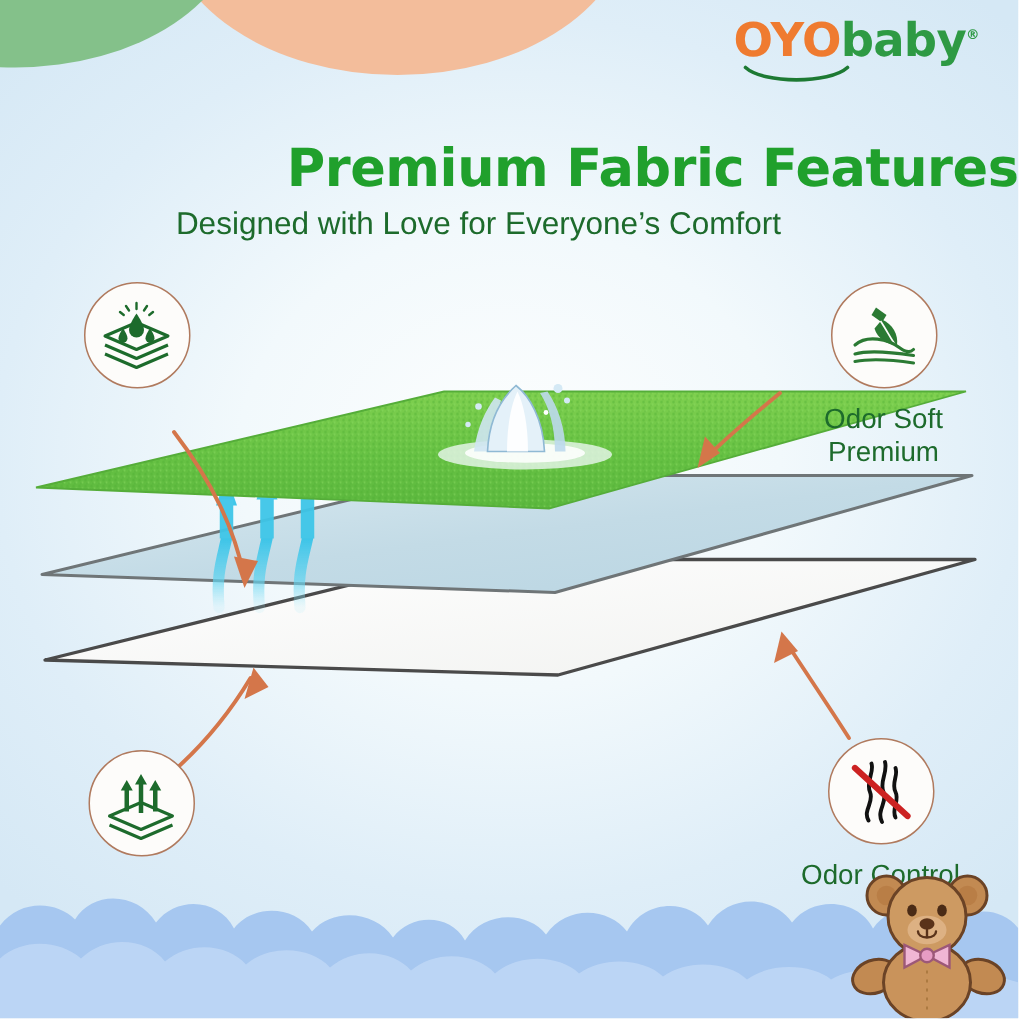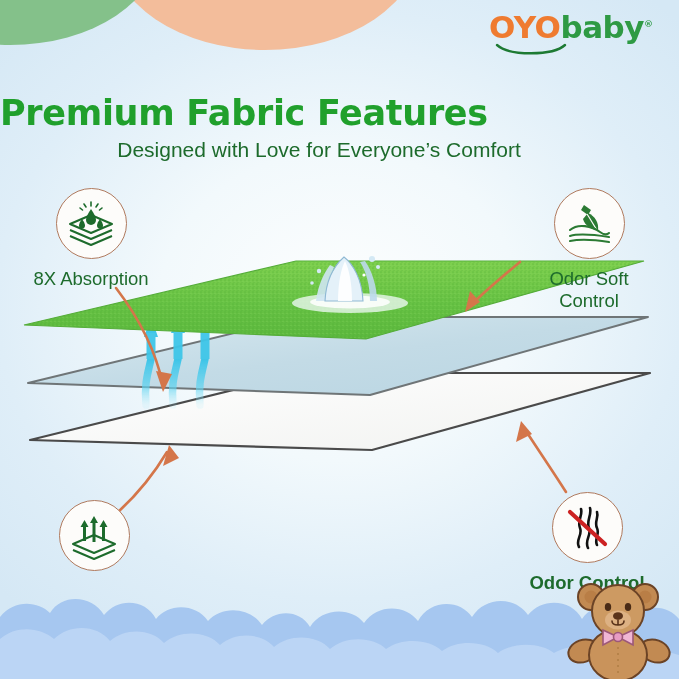--- a/index.html
+++ b/index.html
@@ -89,21 +89,21 @@
     width: 72px;
     height: 14px;
   }
 
   
   #title {
     position: absolute;
     left: 0;
     top: 93px;
     width: 679px;
-    text-align: left;
+    text-align: right;
     font-size: 35px;
     font-weight: bold;
     color: #20a02c;
     font-family: "DejaVu Sans", sans-serif;
     letter-spacing: -0.3px;
   }
   #subtitle {
     position: absolute;
     left: 0;
     top: 138px;
@@ -135,21 +135,21 @@
   .feature-label {
     margin-top: 9px;
     font-size: 18.5px;
     color: #1d6b2c;
     line-height: 1.18;
     font-family: "Liberation Sans", sans-serif;
   }
   #feat-absorption { left: 6px;  top: 188px; }
   #feat-softness   { left: 504px; top: 188px; }
   #feat-breathable { left: 9px;  top: 500px; }
-  #feat-odor       { left: 502px; top: 492px; font-weight: bold; }
+  #feat-odor       { left: 502px; top: 492px; }
 
   
   #mat {
     position: absolute;
     left: 20px;
     top: 255px;
     width: 640px;
     height: 230px;
   }
 
@@ -283,39 +283,38 @@
         <path d="M34,20 C34,20 31,24 31,26.5 a3,3 0 0 0 6,0 C37,24 34,20 34,20 Z" fill="#1d6b2c"></path>
         <g stroke="#1d6b2c" stroke-width="1.6" stroke-linecap="round">
           <line x1="25" y1="3" x2="25" y2="7"></line>
           <line x1="18" y1="5" x2="20" y2="8"></line>
           <line x1="32" y1="5" x2="30" y2="8"></line>
           <line x1="14" y1="9" x2="16.5" y2="11"></line>
           <line x1="36" y1="9" x2="33.5" y2="11"></line>
         </g>
       </svg>
     </div>
-    <div class="feature-label">8X Absorption</div>
   </div>
 
   <div class="feature" id="feat-softness">
     <div class="feature-icon">
       <svg width="50" height="50" viewBox="0 0 50 50">
         <path d="M20,6 L27,11 L24,16 L17,11 Z" fill="#2b7a33"></path>
         <path d="M24,14 C31,17 35,24 34,31 C28,31 21,27 19,20 Z" fill="#2b7a33"></path>
         <path d="M23,15 C27,21 30,27 33,31" stroke="#fdfcfa" stroke-width="1.2" fill="none"></path>
         <g stroke="#2b7a33" stroke-width="2.1" fill="none" stroke-linecap="round">
           <path d="M6,31 C14,24 28,27 36,33 C40,36 43,36 45,34"></path>
           <path d="M6,37 C16,34 32,36 45,38"></path>
           <path d="M6,42 C16,40 32,41 45,43"></path>
         </g>
       </svg>
     </div>
     <div class="feature-label">
       <span>Odor Soft</span><br>
-      <span>Control</span>
+      <span>Premium</span>
     </div>
   </div>
 
   <div class="feature" id="feat-breathable">
     <div class="feature-icon">
       <svg width="50" height="50" viewBox="0 0 50 50">
         <g stroke="#1d6b2c" stroke-width="2" fill="none" stroke-linejoin="round">
           <polygon points="25,24 46,33 25,42 4,33"></polygon>
           <polyline points="4,39 25,48 46,39"></polyline>
         </g>

